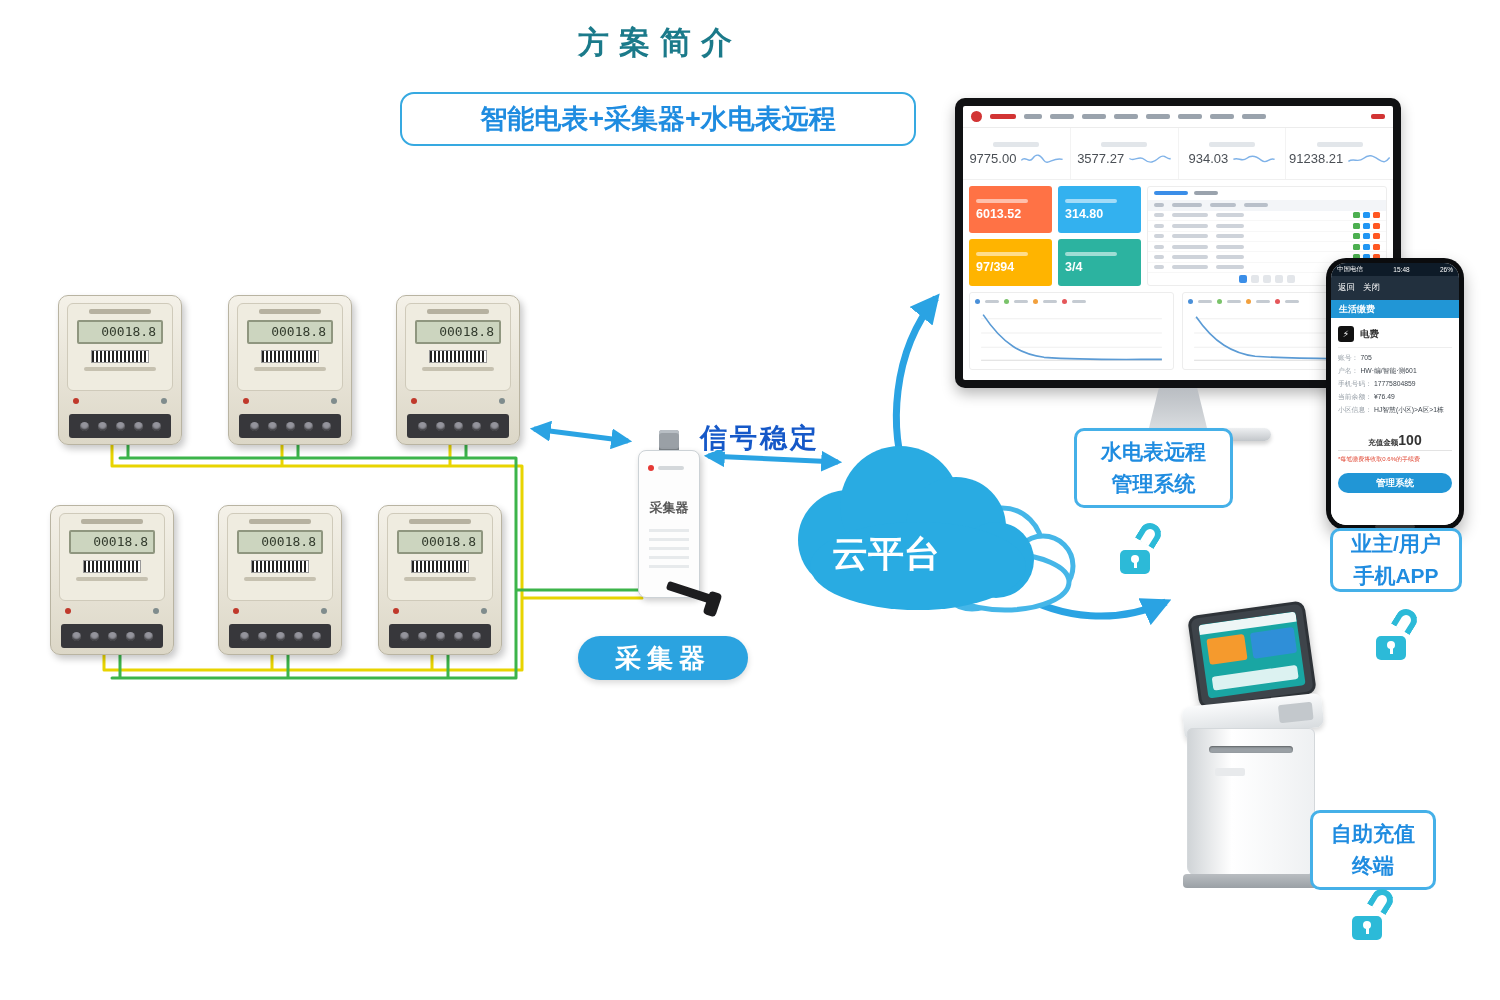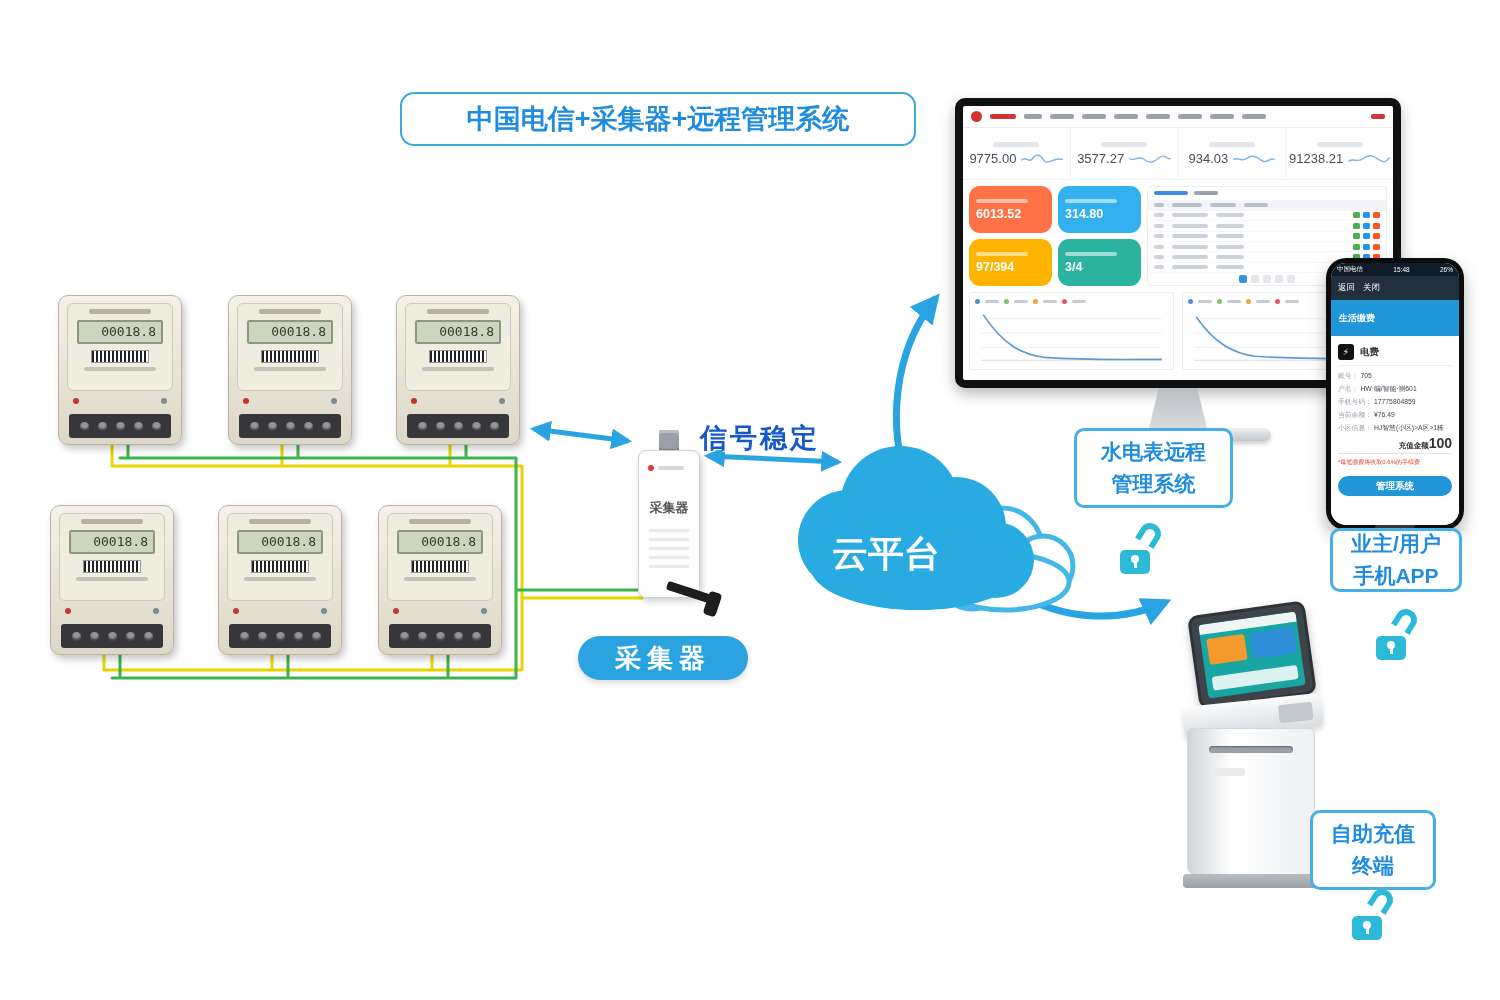--- a/index.html
+++ b/index.html
@@ -72,21 +72,21 @@
   .dash-stats{height:52px;display:flex;border-bottom:1px solid #f0f0f0}
   .stat{flex:1;display:flex;flex-direction:column;align-items:center;justify-content:center;
     border-right:1px solid #f3f3f3}
   .stat:last-child{border-right:none}
   .stat .lbl{width:46px;height:5px;background:#e2e6ea;margin-bottom:4px}
   .stat-row{display:flex;align-items:center;gap:5px}
   .stat-value{font-size:13px;font-weight:normal;color:#4a4f55}
   .spark{width:42px;height:15px}
   .dash-main{display:flex;gap:6px;padding:6px;height:112px}
   .cards{width:172px;display:grid;grid-template-columns:1fr 1fr;grid-template-rows:1fr 1fr;gap:6px}
-  .card{border-radius:11px;color:#fff;padding:6px 7px;display:flex;flex-direction:column;justify-content:center}
+  .card{border-radius:3px;color:#fff;padding:6px 7px;display:flex;flex-direction:column;justify-content:center}
   .card .wlbl{width:52px;height:4px;background:rgba(255,255,255,.55);border-radius:2px;margin-bottom:4px}
   .card-value{font-size:12.5px;font-weight:bold}
   .c-orange{background:#ff7245}.c-blue{background:#33b1ef}.c-amber{background:#ffb400}.c-teal{background:#2cb3a0}
   .dtable{flex:1;border:1px solid #ededed;border-radius:3px;display:flex;flex-direction:column;overflow:hidden}
   .ttabs{height:13px;display:flex;align-items:center;gap:6px;padding:0 6px}
   .thead{height:11px;background:#f3f5f8;display:flex;align-items:center;gap:8px;padding:0 6px}
   .thead .bar{background:#b9c0ca;height:4px}
   .trow{height:10.5px;display:flex;align-items:center;gap:8px;padding:0 6px;border-bottom:1px solid #f7f7f7}
   .cb{display:inline-block;height:4px;background:#ced3da;border-radius:2px}
   .w1{width:10px}.w2{width:36px}.w3{width:28px}
@@ -106,33 +106,33 @@
 
   
   .phone{position:absolute;left:1326px;top:258px;width:138px;height:272px;background:#0b0c0e;
     border-radius:20px;z-index:5;box-shadow:0 8px 16px rgba(0,0,0,.3)}
   .p-screen{position:absolute;inset:5px;background:#fff;border-radius:15px;overflow:hidden;
     display:flex;flex-direction:column}
   .p-status{height:13px;background:#0e1b28;color:#fff;font-size:6.5px;display:flex;
     align-items:center;justify-content:space-between;padding:0 6px}
   .p-nav{height:24px;background:#22303e;color:#fff;font-size:8.5px;display:flex;
     align-items:center;gap:8px;padding:0 7px}
-  .p-section{height:36px;background:#2196d6;color:#fff;font-size:9px;font-weight:bold;
+  .p-section{height:18px;background:#2196d6;color:#fff;font-size:9px;font-weight:bold;
     display:flex;align-items:center;padding:0 8px}
   .p-body{flex:1;background:#fff;padding:5px 7px;display:flex;flex-direction:column}
   .p-service{display:flex;align-items:center;gap:6px;height:22px}
   .p-icon{width:16px;height:16px;background:#111;border-radius:3px;color:#fff;font-size:9px;
     display:flex;align-items:center;justify-content:center}
   .p-service-label{font-size:9.5px;font-weight:bold;color:#333}
   .p-div{height:1px;background:#eee;margin:2px 0 3px}
   .p-field{height:13px;font-size:6.8px;display:flex;align-items:center}
   .p-field .fl{color:#98a0a8;flex:0 0 auto}
   .p-field .fv{color:#3e454d;margin-left:2px;white-space:nowrap;overflow:hidden}
-  .p-amount{margin-top:4px;height:16px;border-bottom:1px solid #e3e3e3;display:flex;
-    align-items:flex-end;justify-content:flex-end;padding-bottom:2px}
+  .p-amount{margin-top:19px;height:16px;border-bottom:1px solid #e3e3e3;display:flex;
+    align-items:flex-end;justify-content:center;padding-bottom:2px}
   .p-amount .al{font-size:7.5px;font-weight:bold;color:#333}
   .p-amount .av{font-size:14px;font-weight:bold;color:#333}
   .p-note{margin-top:4px;font-size:6px;color:#e0422e}
   .p-pay{margin-top:9px;height:20px;background:#2196d6;border-radius:10px;color:#fff;
     font-size:9.5px;font-weight:bold;text-align:center;line-height:20px}
   .p-home{position:absolute;left:49px;bottom:2px;width:40px;height:3px;border-radius:2px;background:#333}
 
   
   .tag-box{position:absolute;border:3px solid #45b0e8;border-radius:10px;background:#fff;
     color:#1f8ce0;font-weight:bold;font-size:21px;text-align:center;z-index:6;
@@ -199,21 +199,22 @@
     <g fill="#29abe2">
       <circle cx="848" cy="540" r="50"></circle>
       <circle cx="900" cy="506" r="60"></circle>
       <circle cx="956" cy="527" r="50"></circle>
       <circle cx="996" cy="560" r="38"></circle>
       <ellipse cx="918" cy="566" rx="108" ry="44"></ellipse>
     </g>
     <text x="886" y="566" text-anchor="middle" font-size="36" font-weight="bold" fill="#ffffff">云平台</text>
   </svg>
 
-  <div class="banner">中国电信+采集器+远程管理系统</div>
+  <div class="main-title">方案简介</div>
+  <div class="banner">智能电表+采集器+水电表远程</div>
 
   <div class="meter" style="left:58px;top:295px">
     <div class="m-body">
       <div class="m-plate">
         <div class="m-brand"></div>
         <div class="m-lcd">00018.8</div>
         <div class="m-code"></div>
         <div class="m-tiny"></div>
       </div>
       <div class="m-dot"></div>

